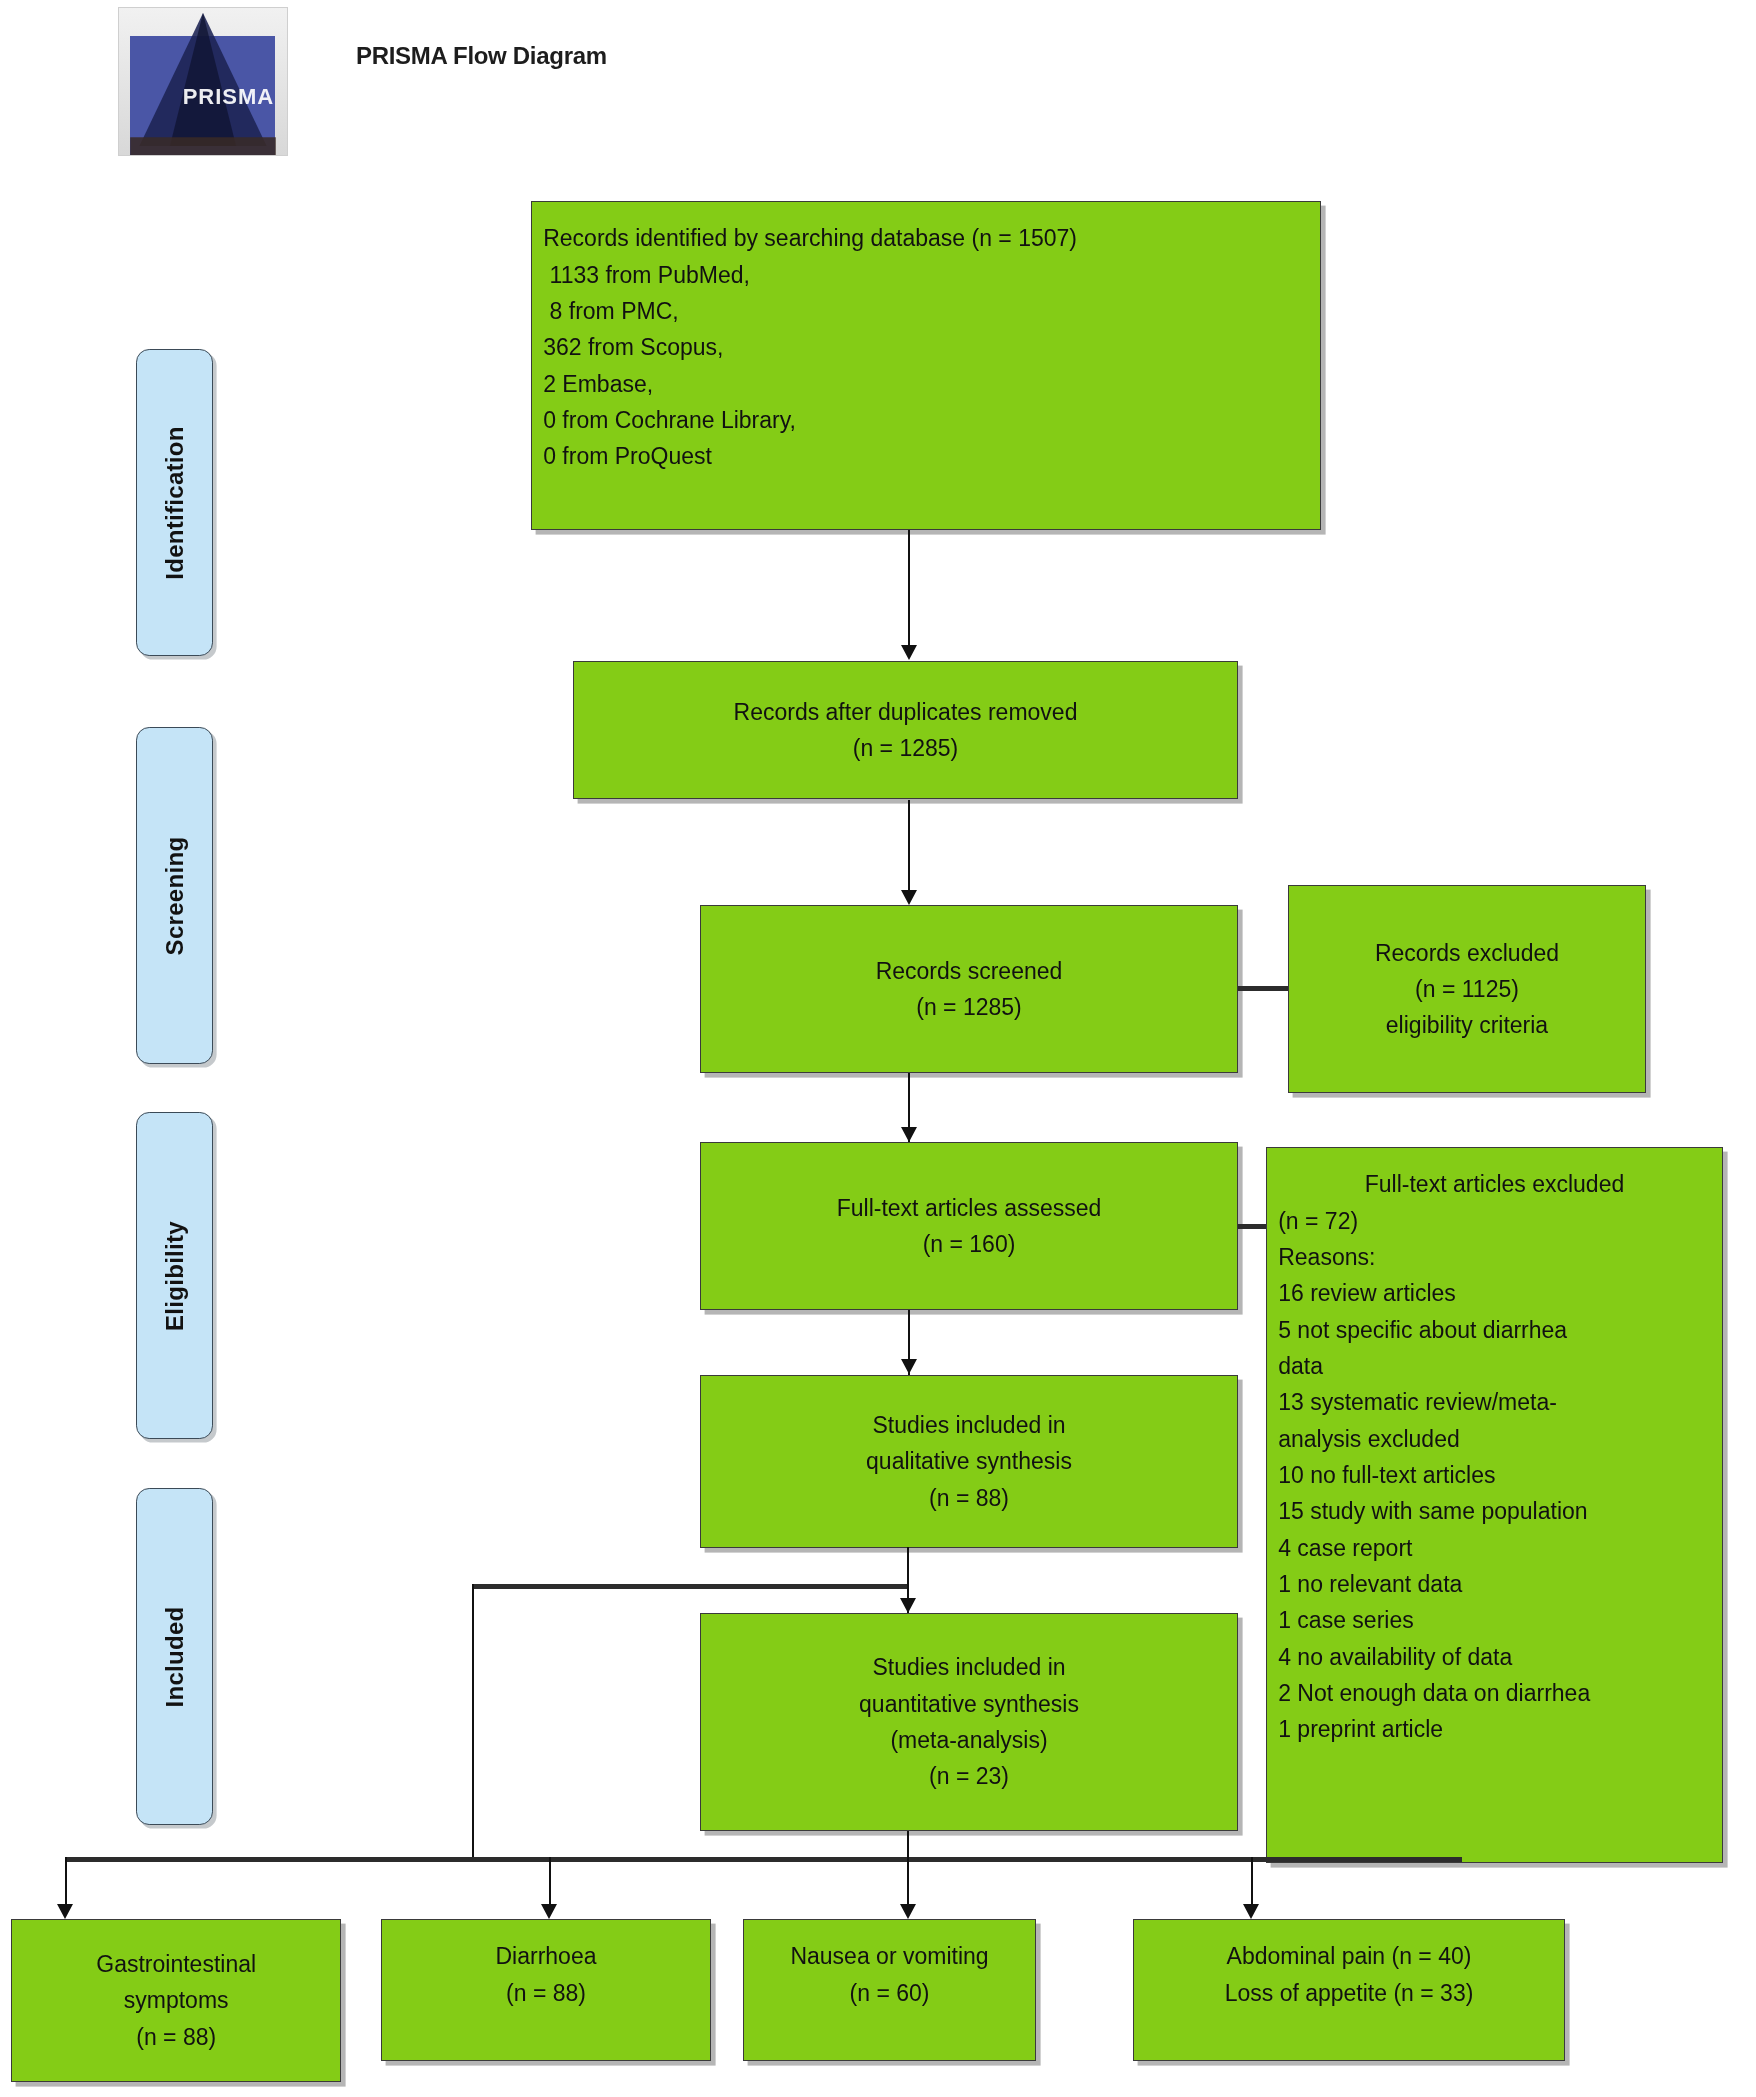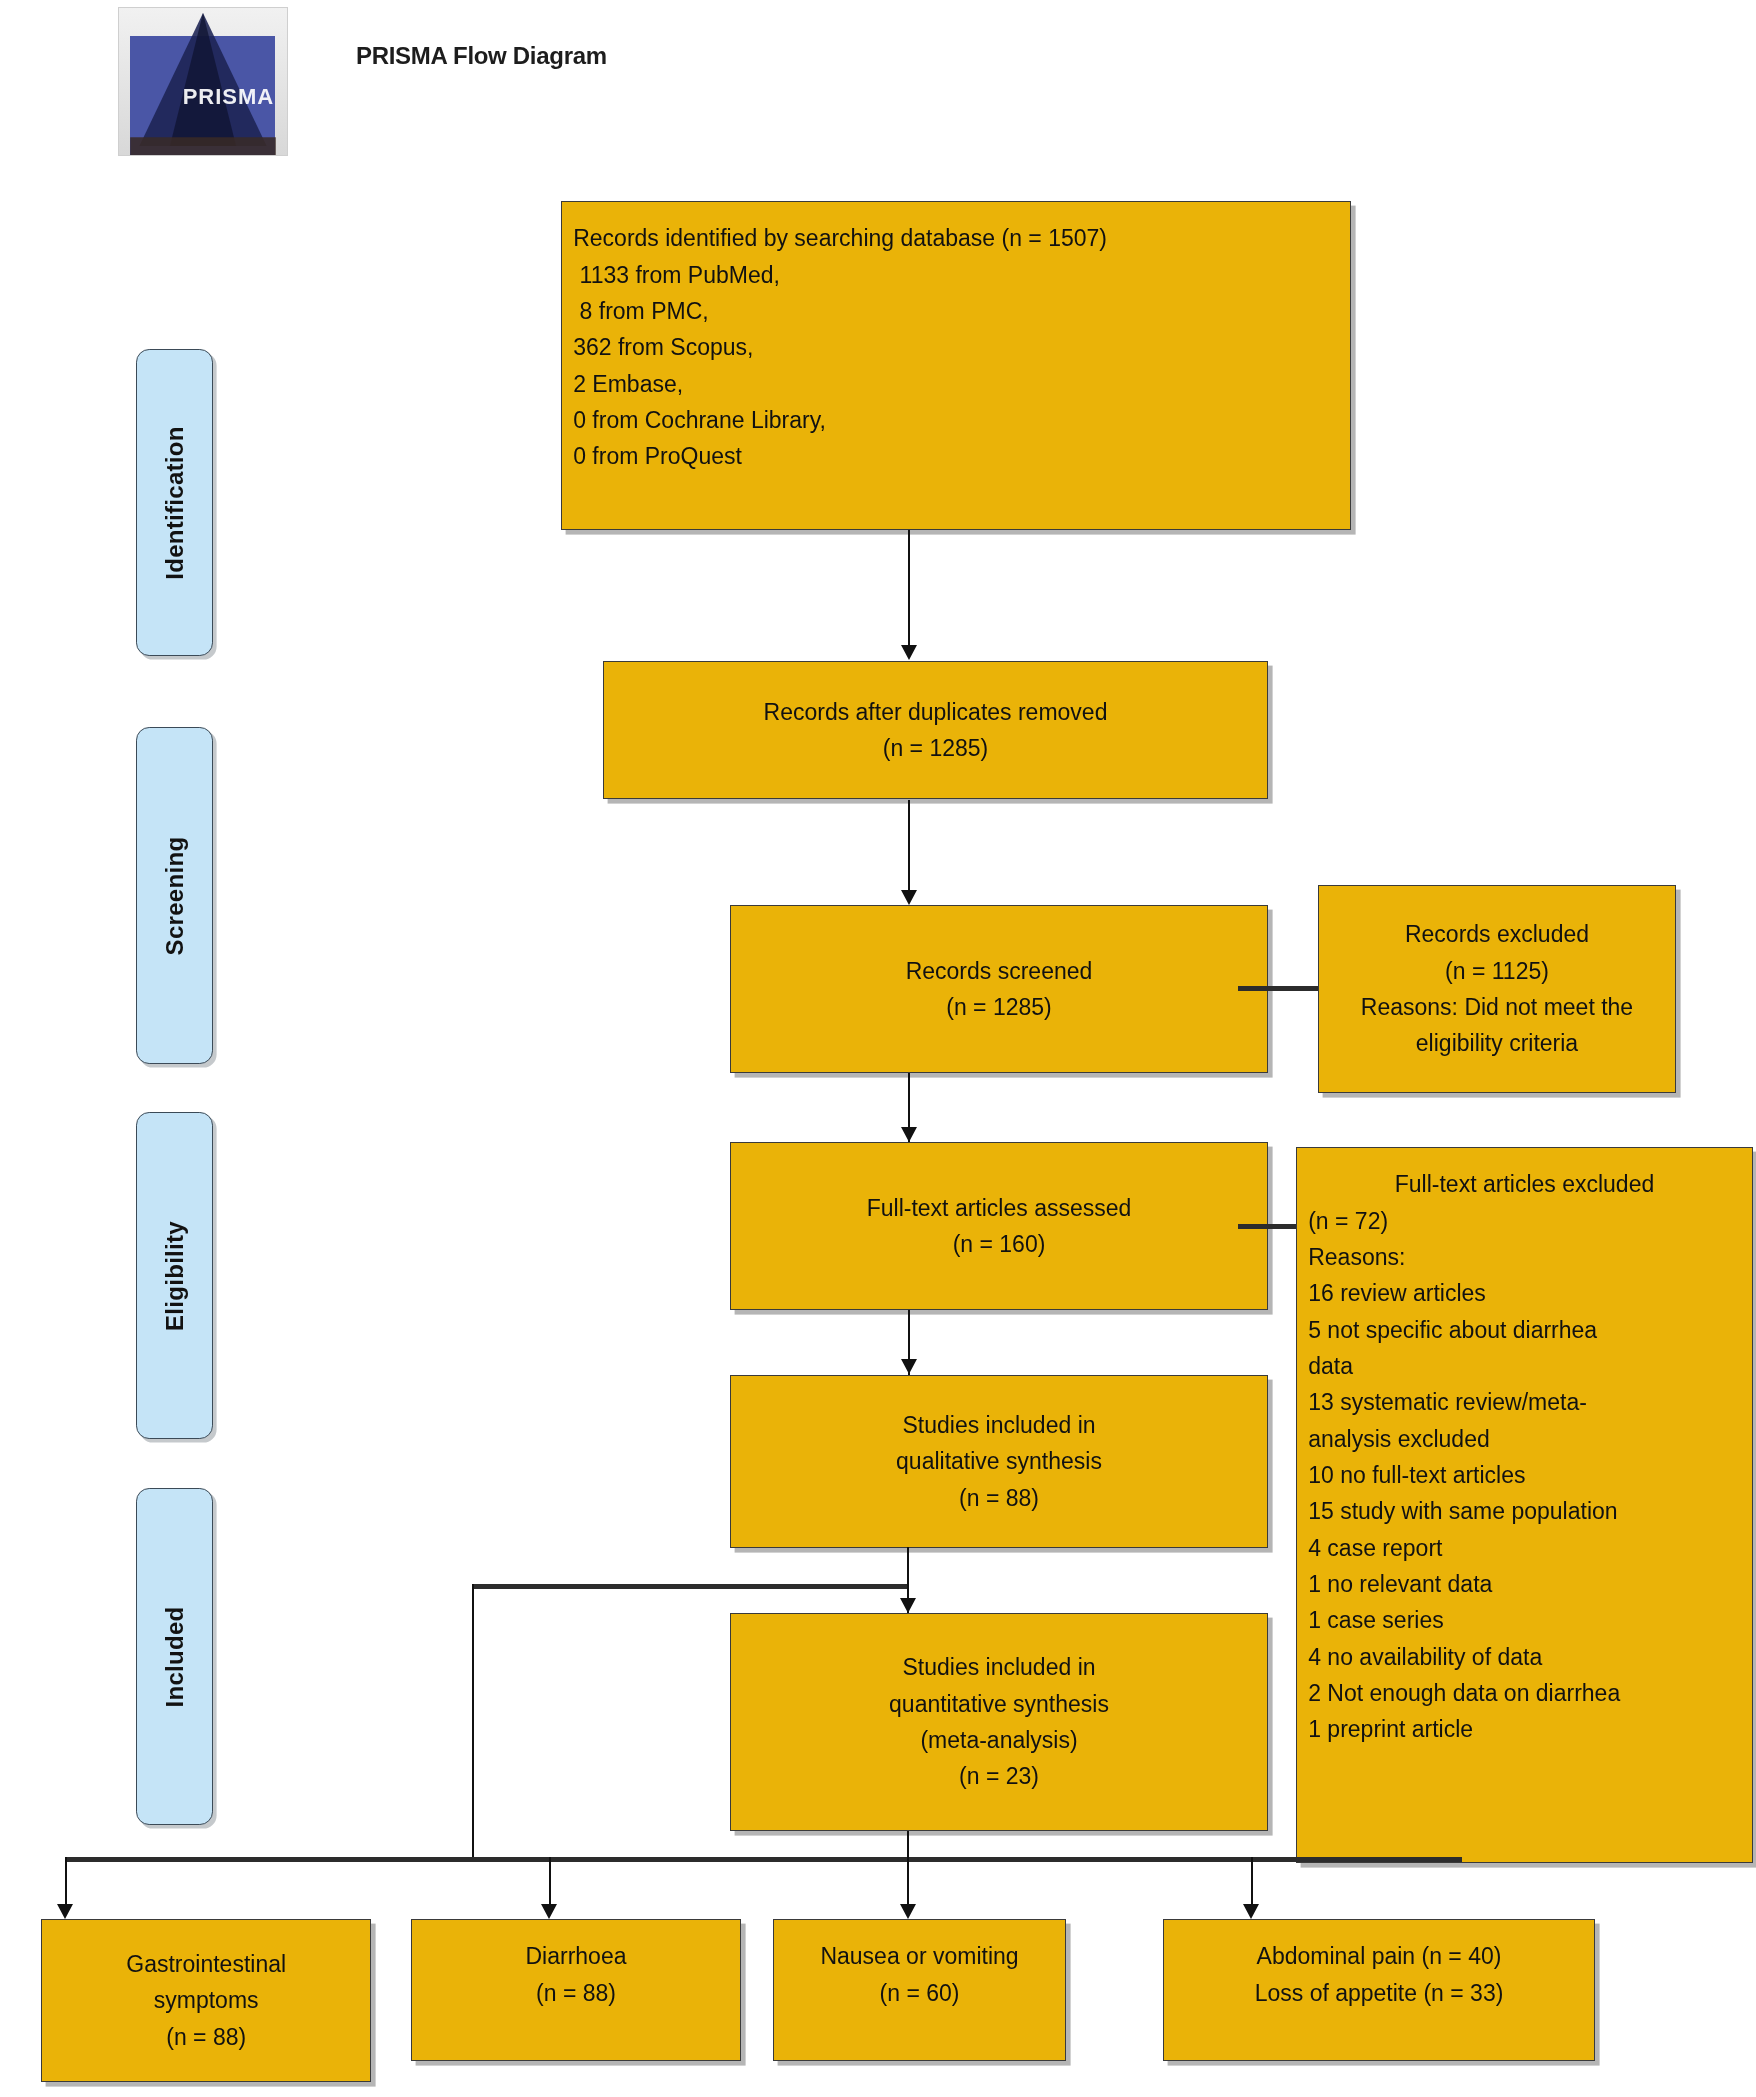--- a/index.html
+++ b/index.html
@@ -94,29 +94,28 @@
     white-space: nowrap;
     font-size: 24px;
     font-weight: bold;
     color: #121212;
     letter-spacing: 0.3px;
   }
 
   
   .box {
     position: absolute;
-    background: #eab308;
+    background: #84cc16;
     border: 1.5px solid #3a3a3a;
     box-sizing: border-box;
     box-shadow: 4.6px 4.6px 0 rgba(120,120,120,.55);
     display: flex;
     align-items: center;
     justify-content: center;
     padding: 5.1px 11.2px;
-    margin-left: 30px;
   }
   .box .box-text {
     font-size: 23px;
     line-height: 1.58;
     color: #111111;
     width: 100%;
   }
   .box.center .box-text { text-align: center; }
   .box.left   .box-text { text-align: left; }
   .box.top    { align-items: flex-start; padding-top: 18.3px; }
@@ -215,21 +214,20 @@
     </div>
   </div>
 
   <div class="hline thick" style="left:1238px; top:986px; width:99px;"></div>
   <div class="arrow-right" style="left:1328px; top:980px;"></div>
 
   <div class="box center" style="left:1288px; top:885px; width:358px; height:208px;">
     <div class="box-text">
       <div>Records excluded</div>
       <div>(n = 1125)</div>
-      <div>Reasons: Did not meet the</div>
       <div>eligibility criteria</div>
     </div>
   </div>
 
   <div class="vline" style="left:908px; top:1073px; height:71px;"></div>
   <div class="arrow-down" style="left:901px; top:1127px;"></div>
 
   <div class="box center" style="left:700px; top:1142px; width:538px; height:168px;">
     <div class="box-text">
       <div>Full-text articles assessed</div>

